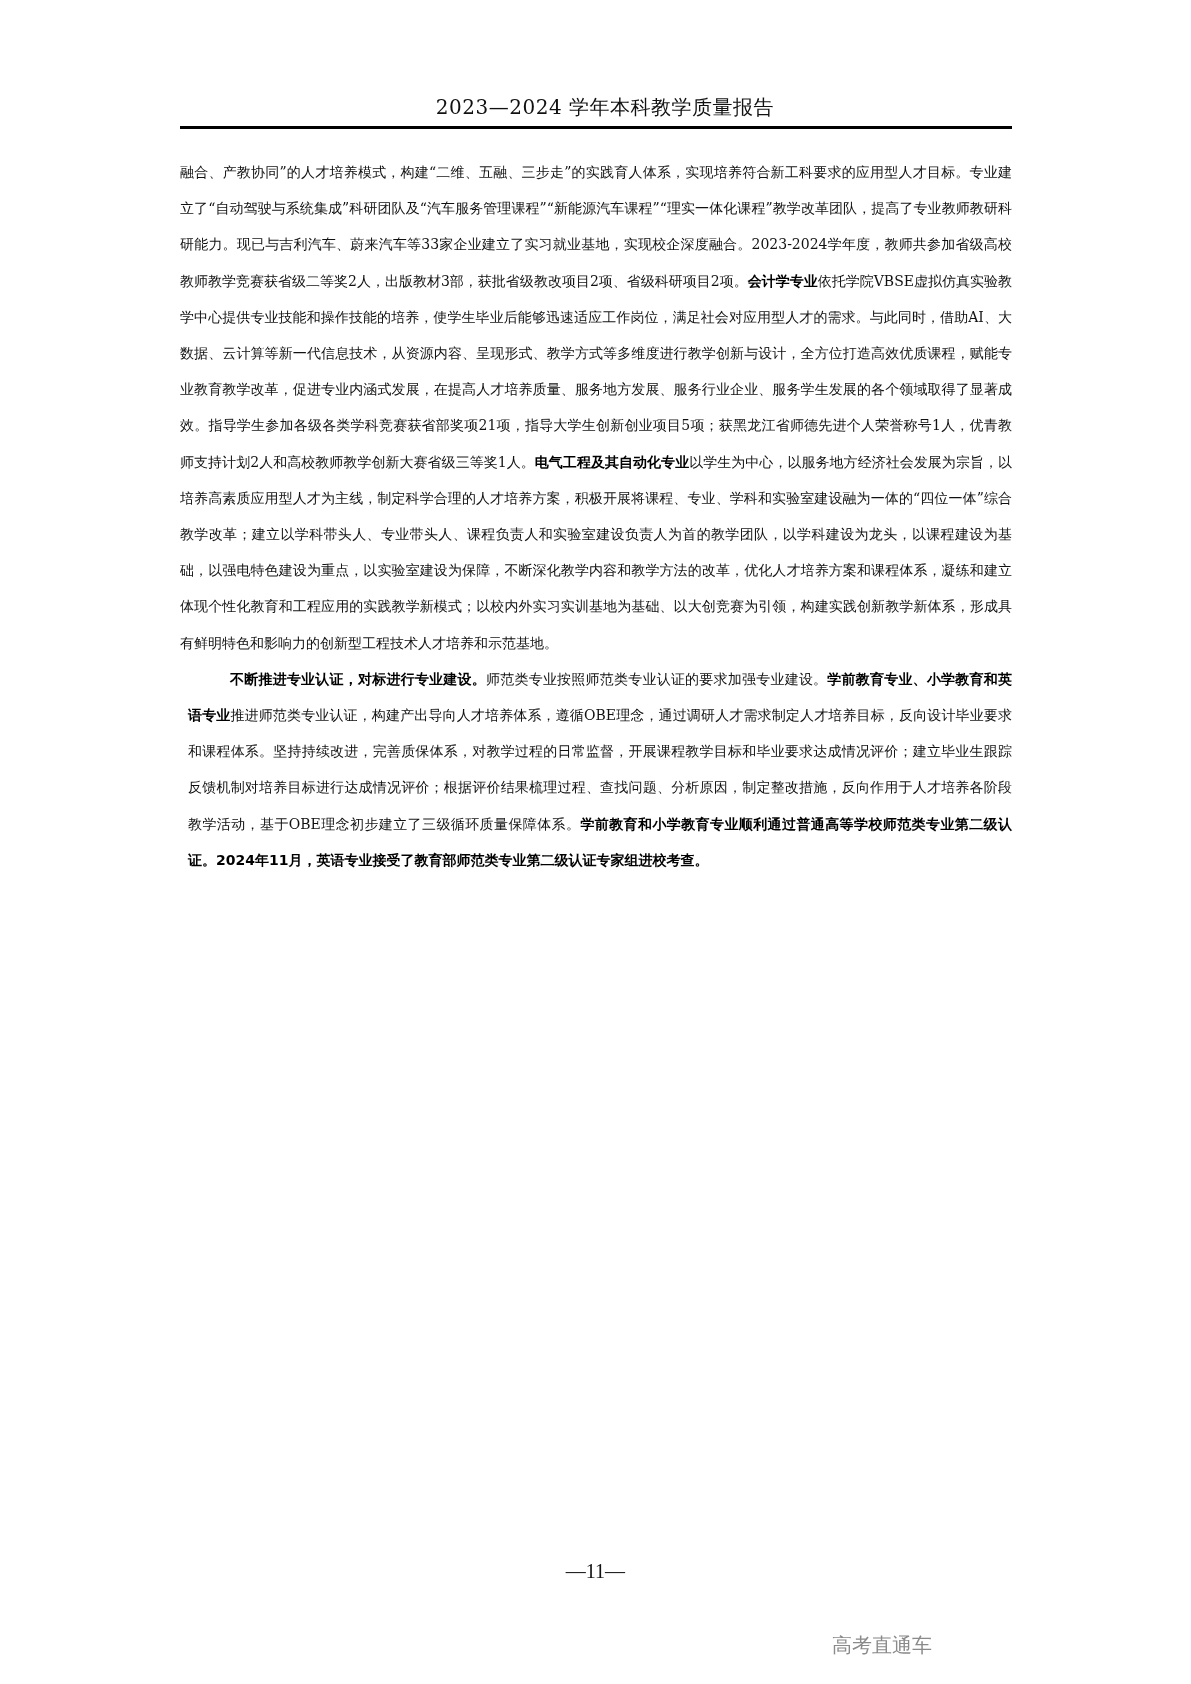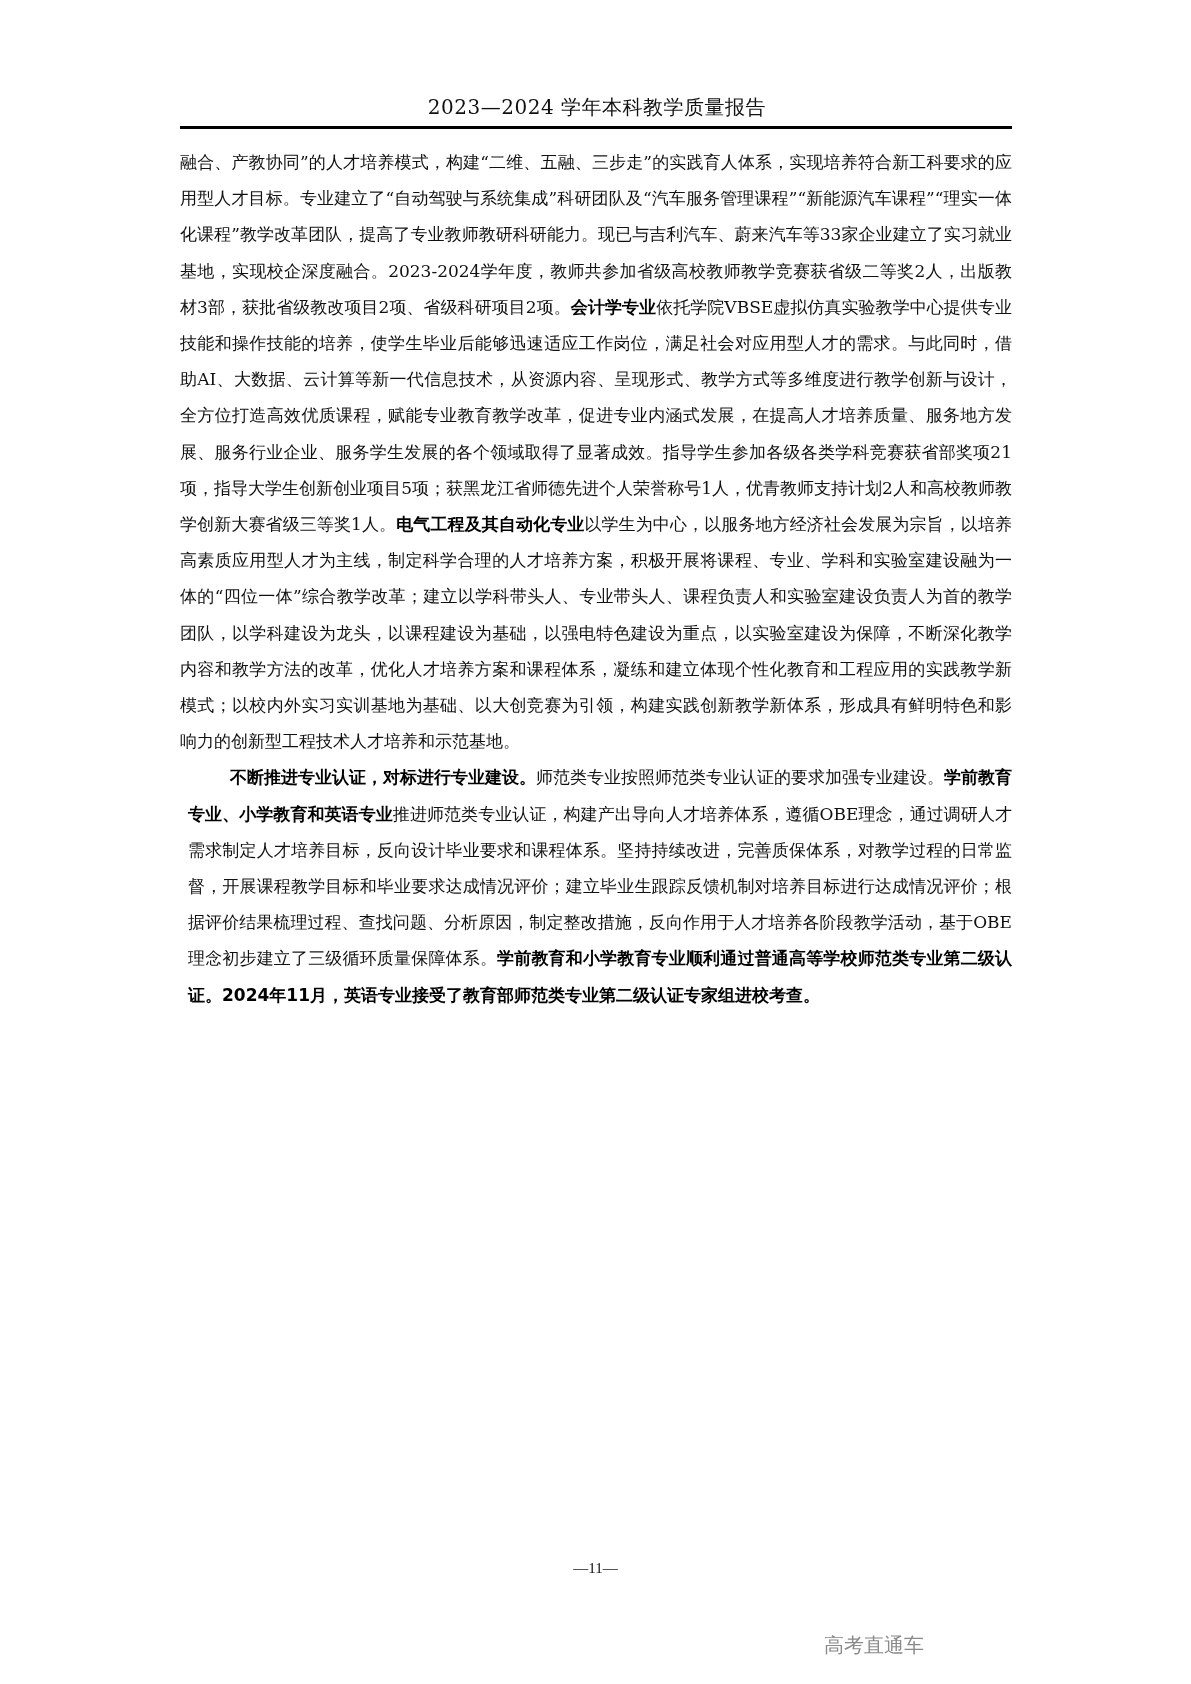--- a/index.html
+++ b/index.html
@@ -1,37 +1,37 @@
 <!DOCTYPE html>
 <html><head>
   <meta charset="utf-8">
   <style>
     html, body { margin: 0; padding: 0; background: #ffffff; }
     body { width: 1191px; height: 1684px; position: relative; overflow: hidden; }
-    .page { position: absolute; left: 0; top: 0; width: 946px; height: 1684px; background: #fff; }
+    .page { position: absolute; left: 0; top: 0; width: 946px; height: 1684px; background: #fff; padding-left: 8px; }
     .header-title {
       position: absolute; right: 180px; top: 94px;
       font-family: "DejaVu Serif", "Liberation Serif", serif;
       font-size: 20px; color: #111; letter-spacing: 0.5px;
     }
     .header-rule {
       position: absolute; left: 180px; top: 126px; width: 832px; height: 3px; background: #000;
     }
     .body-text {
-      position: absolute; left: 180px; top: 144px; width: 832px;
+      position: absolute; left: 180px; top: 154px; width: 832px;
       font-family: "DejaVu Serif", "Liberation Serif", serif;
-      font-size: 17px; line-height: 36.2px; color: #111;
+      font-size: 14px; line-height: 36.2px; color: #111;
       text-align: justify;
     }
     .para { margin: 0; }
     .para.indent { text-indent: 42px; margin-left: 8px; }
     .b { font-family: "DejaVu Sans", "Liberation Sans", sans-serif; font-weight: bold; color: #000; }
     .page-number {
       position: absolute; left: 0; width: 1191px; top: 1560px; text-align: center;
-      font-family: "Liberation Serif", "DejaVu Serif", serif; font-size: 15px; color: #111;
+      font-family: "Liberation Serif", "DejaVu Serif", serif; font-size: 20px; color: #111;
     }
     .watermark {
       position: absolute; right: 22px; top: 1632px;
       font-family: "DejaVu Sans", "Liberation Sans", sans-serif; font-size: 20px; color: #8a8a8a;
     }
   </style>
 </head>
 <body>
 
 <div class="page">

